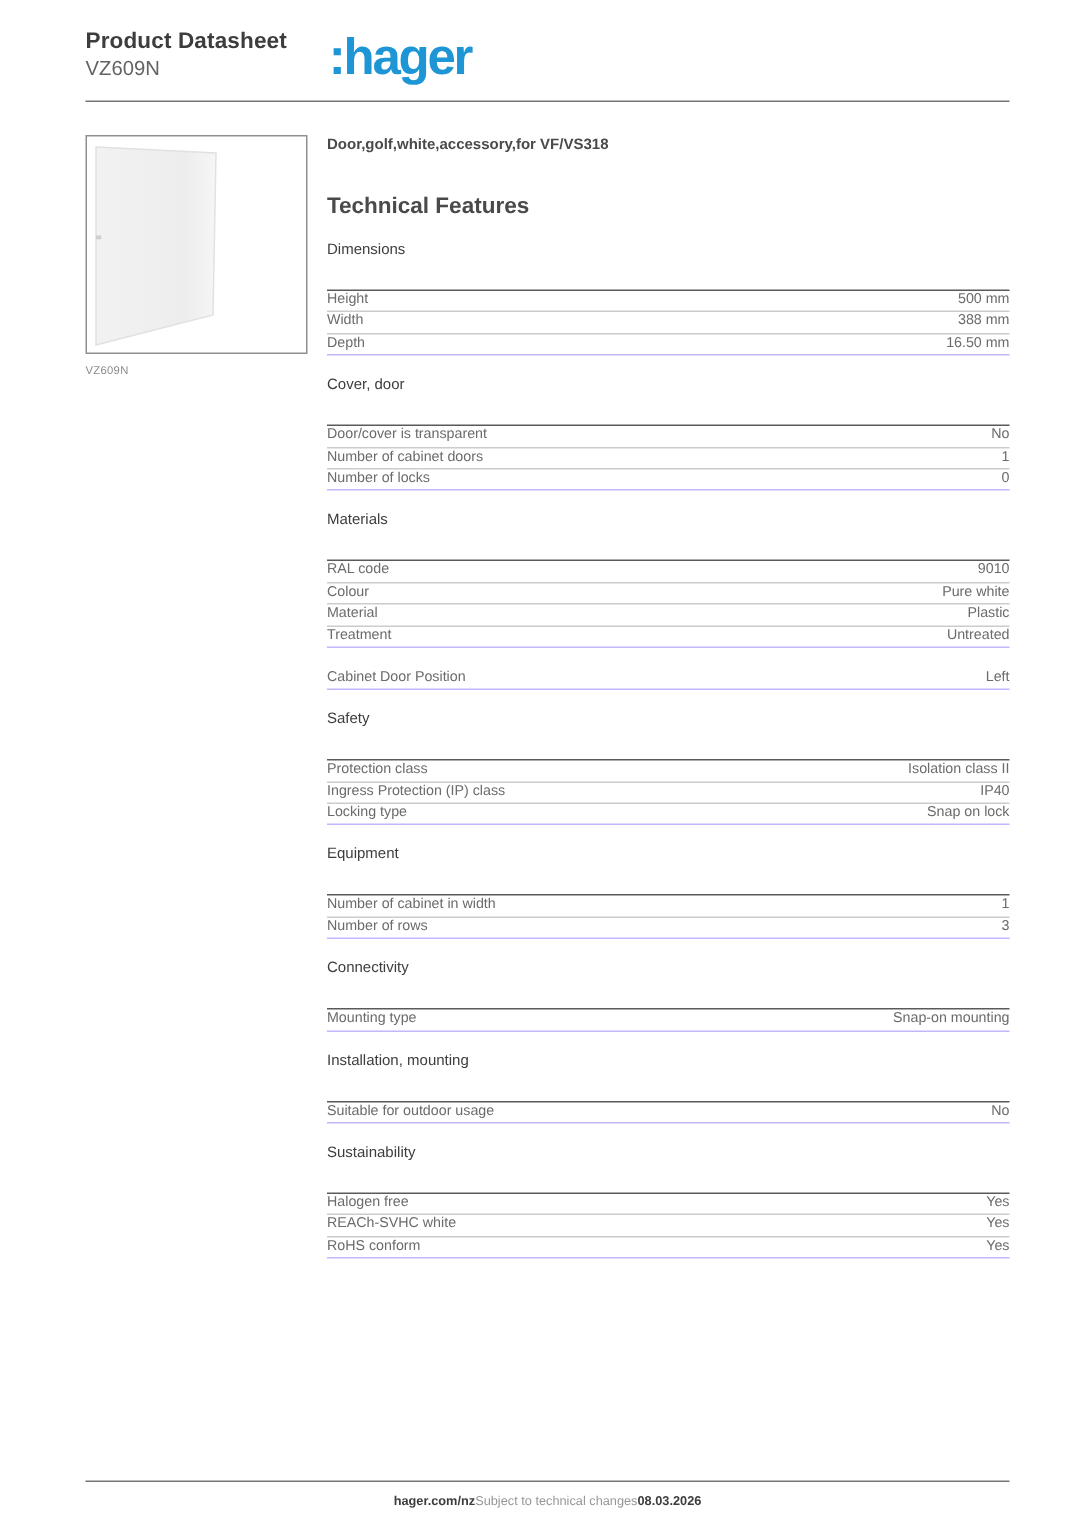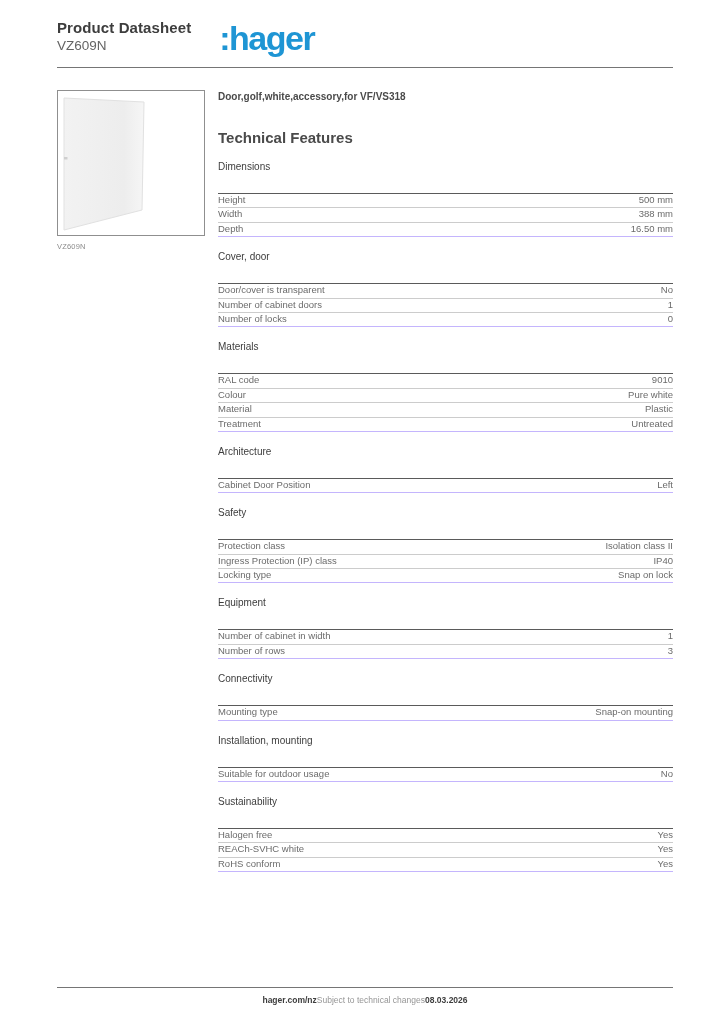--- a/index.html
+++ b/index.html
@@ -211,21 +211,20 @@
   </div>
 
   <div class="spec-row">
     <span class="spec-label">Treatment</span>
     <span class="spec-value">Untreated</span>
   </div>
 </div>
   </section>
 
   <section class="section">
-    <div class="section-title">Architecture</div>
     <div>
   <div class="spec-row">
     <span class="spec-label">Cabinet Door Position</span>
     <span class="spec-value">Left</span>
   </div>
 </div>
   </section>
 
   <section class="section">
     <div class="section-title">Safety</div>

